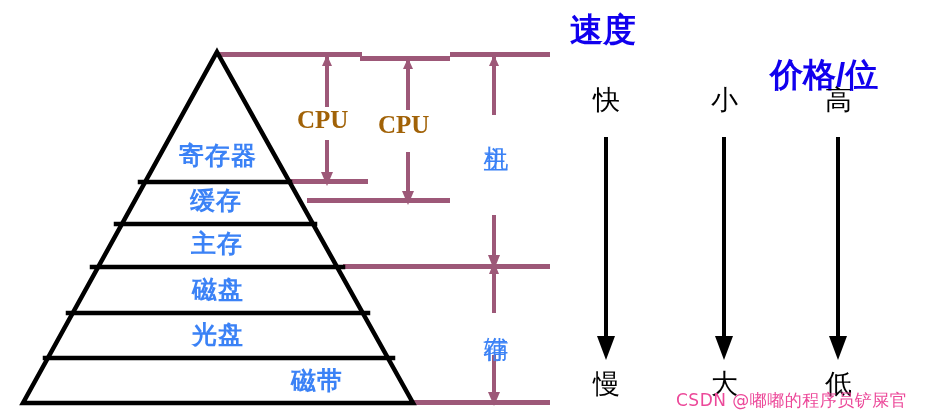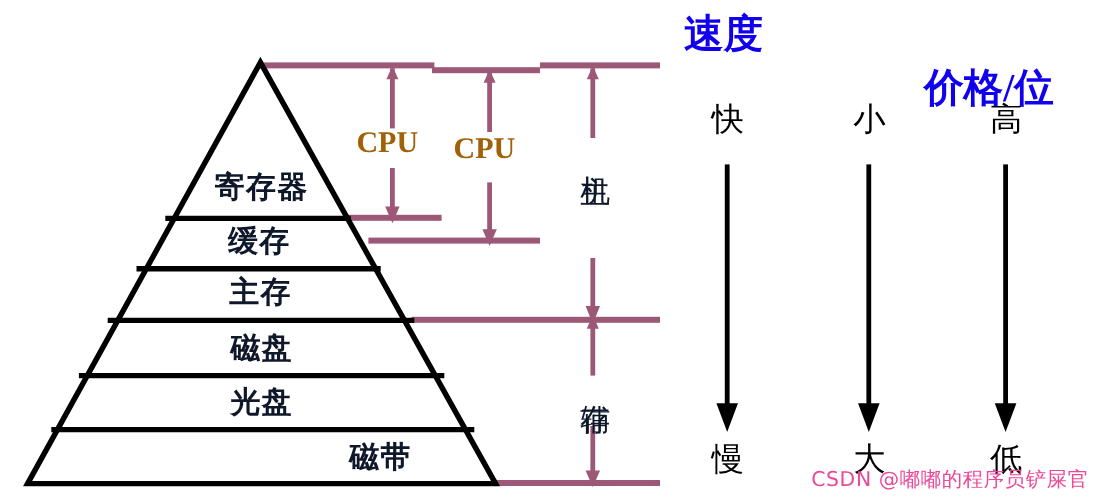--- a/index.html
+++ b/index.html
@@ -20,21 +20,21 @@
   #stage svg.layer {
     position: absolute;
     left: 0;
     top: 0;
     width: 928px;
     height: 420px;
   }
   .txt {
     position: absolute;
     white-space: nowrap;
-    color: #0f172a;
+    color: #3b82f6;
     line-height: 1;
   }
   .tier-label {
     font-family: "DejaVu Sans", "Liberation Sans", sans-serif;
     font-size: 25px;
     font-weight: 700;
     text-align: center;
     letter-spacing: 1px;
   }
   .cpu-label {
@@ -46,21 +46,21 @@
   .vert-label {
     font-family: "DejaVu Sans", "Liberation Sans", sans-serif;
     font-size: 25px;
     font-weight: 400;
     writing-mode: vertical-rl;
     text-orientation: upright;
     line-height: 1.02;
     letter-spacing: 0px;
   }
   .col-head {
-    font-family: Liberation Serif, serif;
+    font-family: Liberation Sans, sans-serif;
     font-size: 33px;
     font-weight: 700;
     color: #1100ee;
     letter-spacing: 0px;
   }
   .col-word {
     font-family: "DejaVu Sans", "Liberation Sans", sans-serif;
     font-size: 27px;
     font-weight: 400;
     color: #000000;

